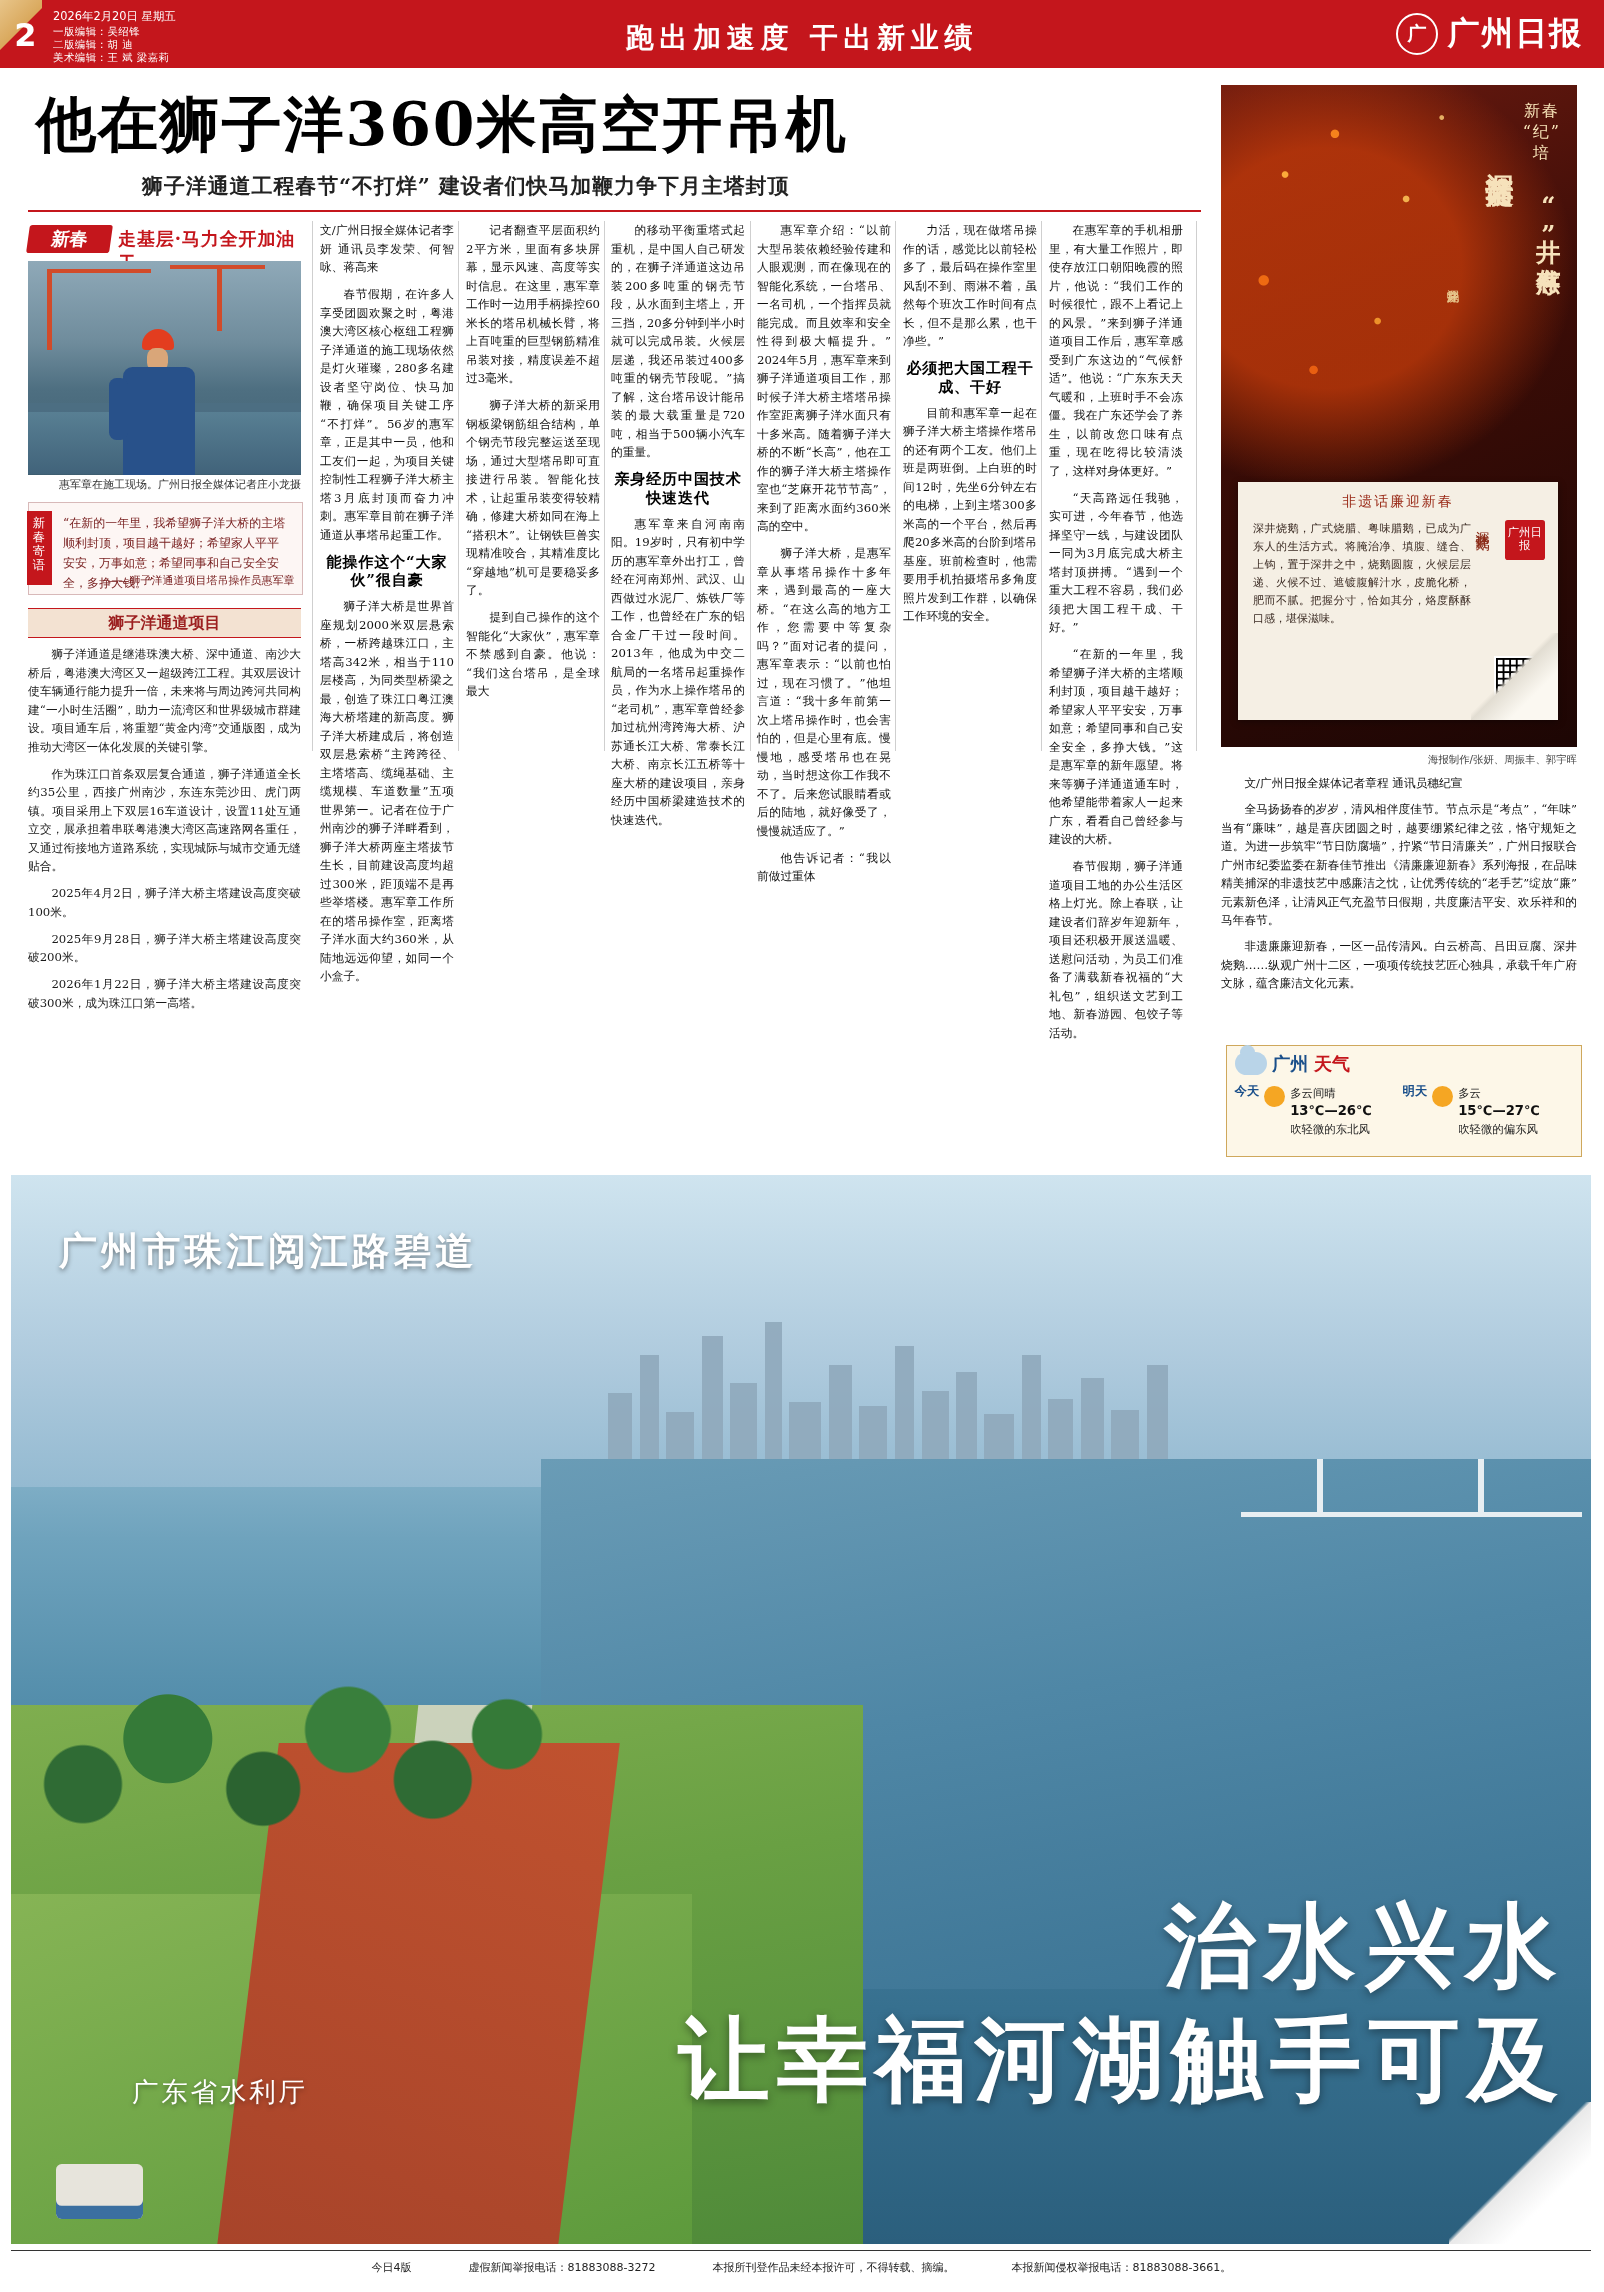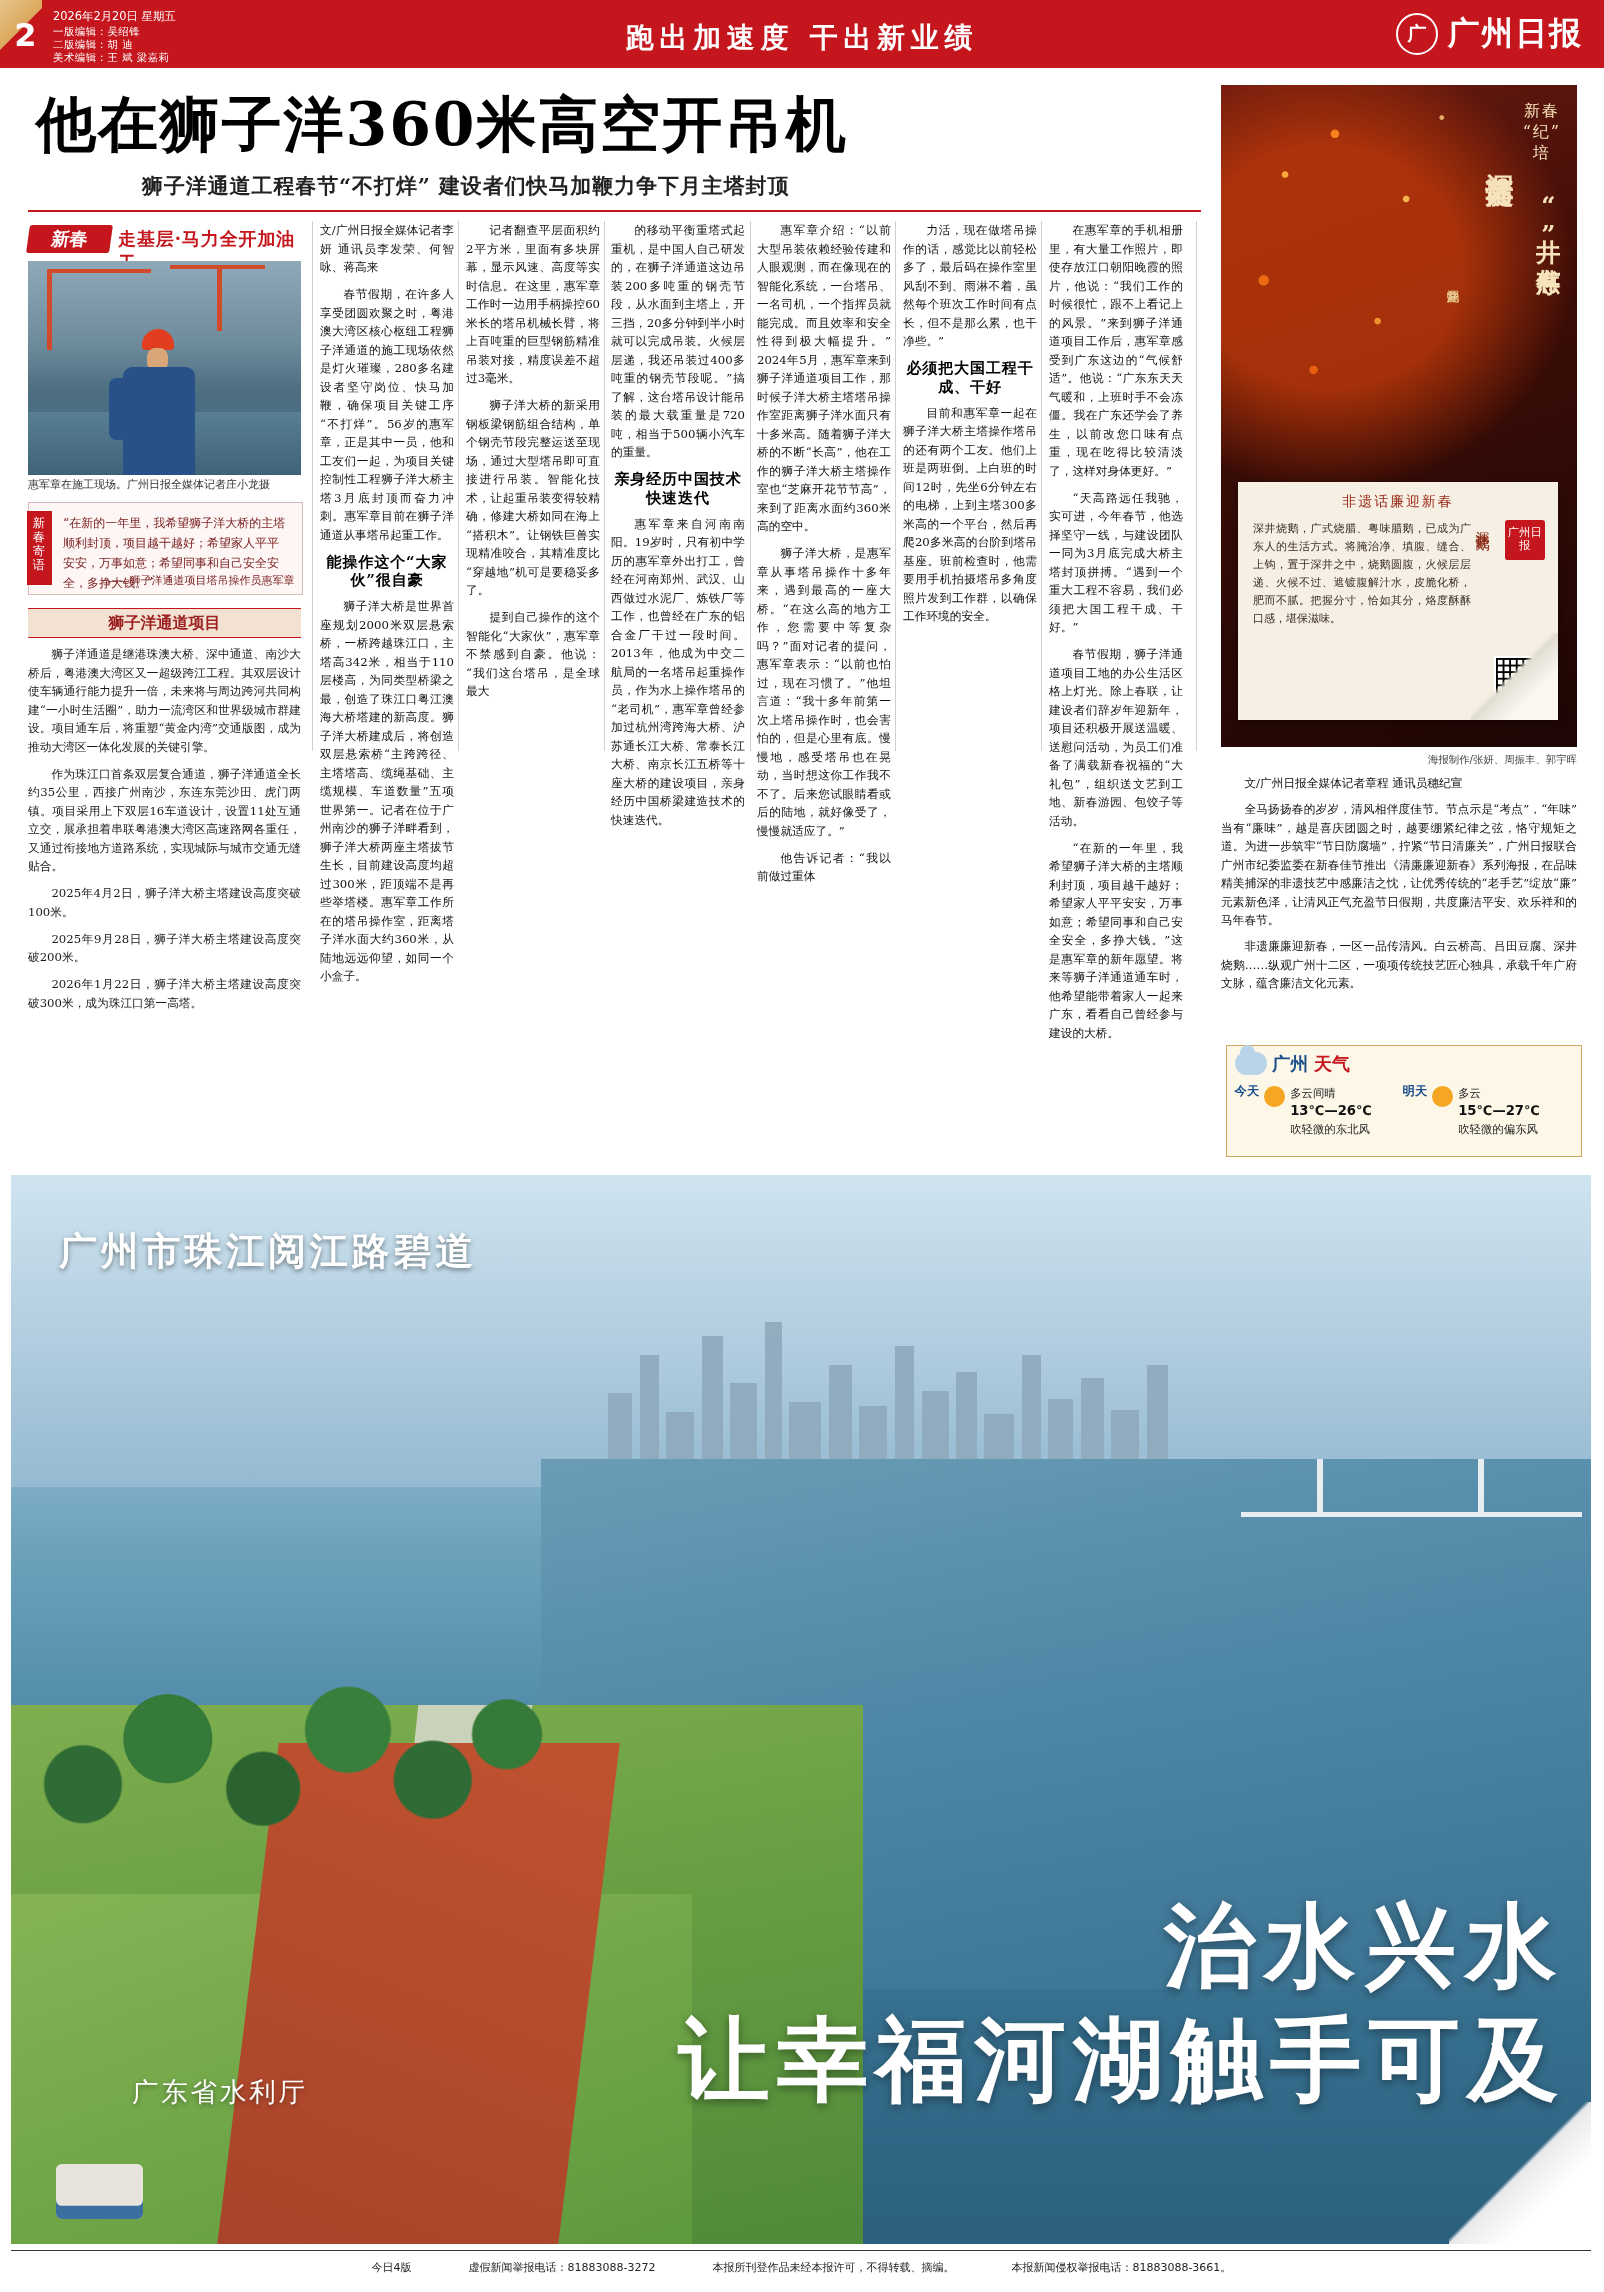--- a/index.html
+++ b/index.html
@@ -88,21 +88,21 @@
   .photo .c2{left:19px;top:7.6px;width:104px;height:4.7px;}
   .photo .c3{left:189px;top:3.8px;width:4.7px;height:66px;}
   .photo .c4{left:142px;top:3.8px;width:95px;height:4.7px;}
   .photo .rail{position:absolute;left:0;top:142px;width:273px;height:9.5px;background:#4d6f84;opacity:.7;}
   .photo .water{position:absolute;left:0;top:151px;width:273px;height:62px;background:linear-gradient(180deg,#587f93,#41637a);}
   .photo .person-head{position:absolute;left:114px;top:68px;width:32px;height:21px;background:#e33d1f;border-radius:16px 16px 3.8px 3.8px;}
   .photo .person-face{position:absolute;left:119px;top:87px;width:21px;height:23px;background:#d9a679;border-radius:8.5px;}
   .photo .person-body{position:absolute;left:95px;top:106px;width:72px;height:108px;background:#28518a;border-radius:9.5px 9.5px 0 0;}
   .photo .person-arm{position:absolute;left:81px;top:117px;width:19px;height:62px;background:#28518a;border-radius:7.6px;}
   .photo-cap{
-    position:absolute;left:28px;top:477px;width:273px;font-size:11px;color:#333;text-align:left;
+    position:absolute;left:28px;top:477px;width:273px;font-size:11px;color:#333;text-align:right;
   }
   .quote-box{
     position:absolute;left:28px;top:502px;width:273px;height:91px;
     border:0.9px solid #d8b9b9;background:#fdf6f4;
   }
   .quote-tab{
     position:absolute;left:-1.9px;top:7.6px;width:24.6px;height:74px;background:#c4161c;color:#fff;
     font-size:12.3px;line-height:14px;text-align:center;padding:5.7px 3.8px 0 3.8px;box-sizing:border-box;
     letter-spacing:0.9px;
   }
@@ -425,22 +425,22 @@
 
   <div class="col" id="col6">
     <p>力活，现在做塔吊操作的话，感觉比以前轻松多了，最后码在操作室里风刮不到、雨淋不着，虽然每个班次工作时间有点长，但不是那么累，也干净些。”</p>
     <h3>必须把大国工程干成、干好</h3>
     <p>目前和惠军章一起在狮子洋大桥主塔操作塔吊的还有两个工友。他们上班是两班倒。上白班的时间12时，先坐6分钟左右的电梯，上到主塔300多米高的一个平台，然后再爬20多米高的台阶到塔吊基座。班前检查时，他需要用手机拍摄塔吊多角度照片发到工作群，以确保工作环境的安全。</p>
   </div>
 
   <div class="col" id="col7">
     <p>在惠军章的手机相册里，有大量工作照片，即使存放江口朝阳晚霞的照片，他说：“我们工作的时候很忙，跟不上看记上的风景。”来到狮子洋通道项目工作后，惠军章感受到广东这边的“气候舒适”。他说：“广东东天天气暖和，上班时手不会冻僵。我在广东还学会了养生，以前改您口味有点重，现在吃得比较清淡了，这样对身体更好。”</p>
     <p>“天高路远任我驰，实可进，今年春节，他选择坚守一线，与建设团队一同为3月底完成大桥主塔封顶拼搏。“遇到一个重大工程不容易，我们必须把大国工程干成、干好。”</p>
+    <p>“在新的一年里，我希望狮子洋大桥的主塔顺利封顶，项目越干越好；希望家人平平安安，万事如意；希望同事和自己安全安全，多挣大钱。”这是惠军章的新年愿望。将来等狮子洋通道通车时，他希望能带着家人一起来广东，看看自己曾经参与建设的大桥。</p>
     <p>春节假期，狮子洋通道项目工地的办公生活区格上灯光。除上春联，让建设者们辞岁年迎新年，项目还积极开展送温暖、送慰问活动，为员工们准备了满载新春祝福的“大礼包”，组织送文艺到工地、新春游园、包饺子等活动。</p>
-    <p>“在新的一年里，我希望狮子洋大桥的主塔顺利封顶，项目越干越好；希望家人平平安安，万事如意；希望同事和自己安全安全，多挣大钱。”这是惠军章的新年愿望。将来等狮子洋通道通车时，他希望能带着家人一起来广东，看看自己曾经参与建设的大桥。</p>
   </div>
 
   <div class="poster">
     <div class="poster-sparks"></div>
     <div class="poster-tag">新春“纪”培</div>
     <div class="poster-title">深谙其髓</div>
     <div class="poster-title2">“井”然有序</div>
     <div class="poster-sub">深井烧鹅</div>
 
     <div class="poster-card">

